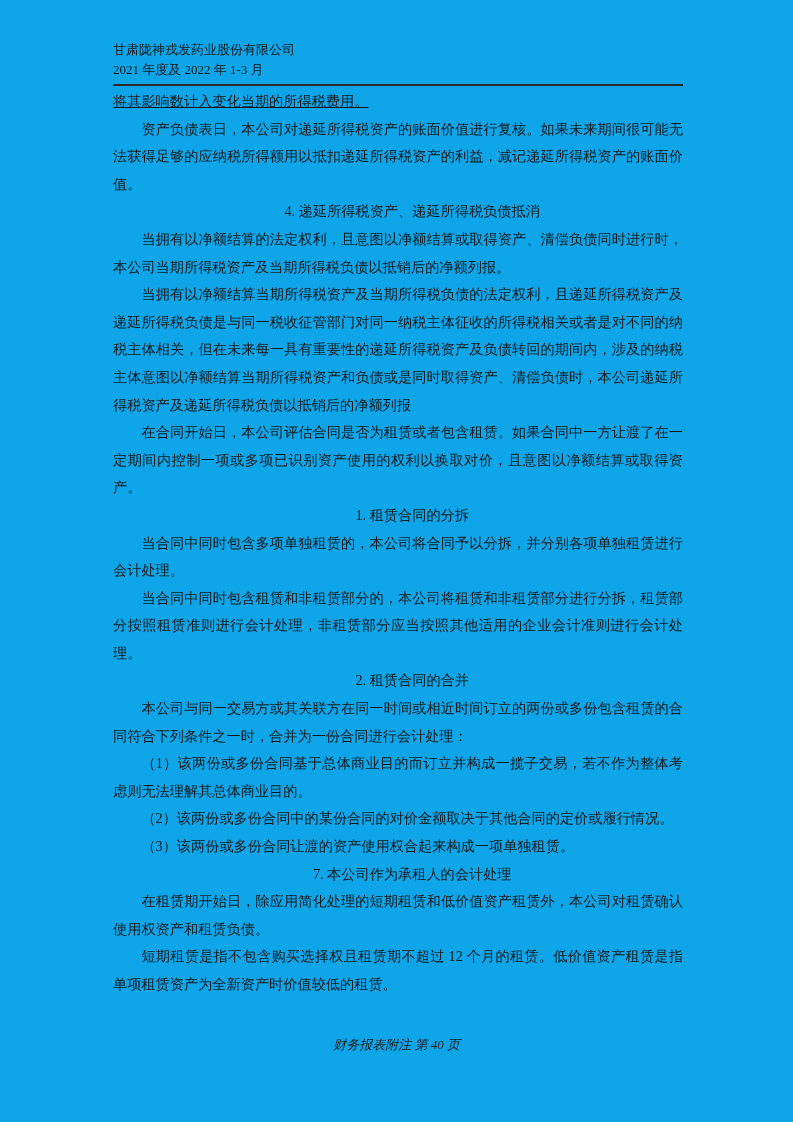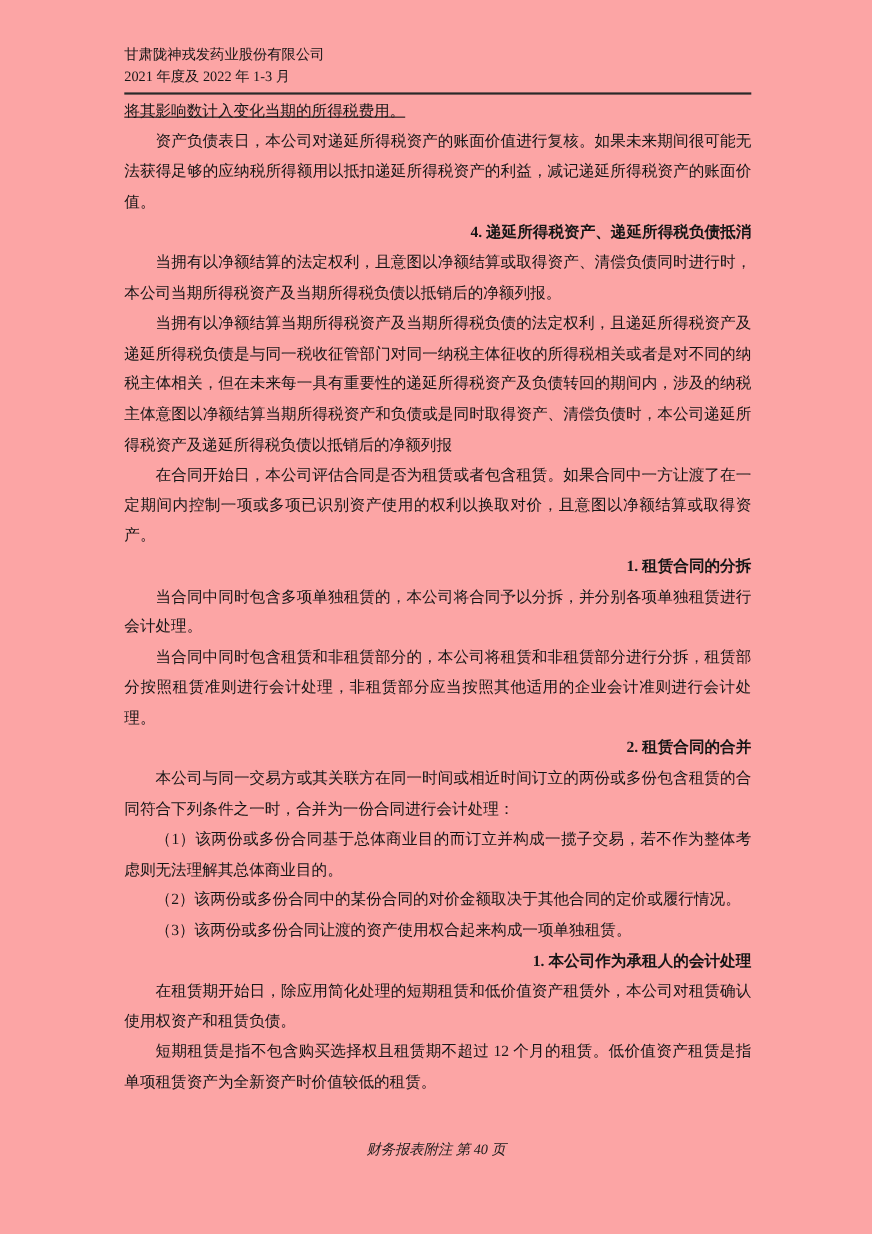--- a/index.html
+++ b/index.html
@@ -5,21 +5,21 @@
   html, body {
     margin: 0;
     padding: 0;
     background: #ffffff;
   }
   .page {
     position: relative;
     width: 793px;
     height: 1122px;
     margin: 0;
-    background: #fca5a5;
+    background: #0ea5e9;
     overflow: hidden;
     font-family: "Liberation Serif", "DejaVu Serif", serif;
     color: #161616;
   }
   .header {
     margin: 40px 0 0 113px;
     width: 570px;
     font-size: 13px;
     line-height: 20px;
   }
@@ -46,22 +46,22 @@
   }
   .doc-body p.body,
   .doc-body p.heading {
     text-indent: 2em;
   }
   .doc-body p.body-noindent {
     text-indent: 0;
     text-decoration: underline;
   }
   .doc-body p.heading {
-    font-weight: 700;
-    text-align: right;
+    font-weight: 400;
+    text-align: center;
   }
   .footer {
     position: absolute;
     top: 1036px;
     left: 0;
     width: 100%;
     text-align: center;
     font-size: 13px;
     color: #1b1b1b;
     font-style: italic;
@@ -87,20 +87,20 @@
       <p class="body">当拥有以净额结算当期所得税资产及当期所得税负债的法定权利，且递延所得税资产及递延所得税负债是与同一税收征管部门对同一纳税主体征收的所得税相关或者是对不同的纳税主体相关，但在未来每一具有重要性的递延所得税资产及负债转回的期间内，涉及的纳税主体意图以净额结算当期所得税资产和负债或是同时取得资产、清偿负债时，本公司递延所得税资产及递延所得税负债以抵销后的净额列报</p>
       <p class="body">在合同开始日，本公司评估合同是否为租赁或者包含租赁。如果合同中一方让渡了在一定期间内控制一项或多项已识别资产使用的权利以换取对价，且意图以净额结算或取得资产。</p>
       <p class="heading">1. 租赁合同的分拆</p>
       <p class="body">当合同中同时包含多项单独租赁的，本公司将合同予以分拆，并分别各项单独租赁进行会计处理。</p>
       <p class="body">当合同中同时包含租赁和非租赁部分的，本公司将租赁和非租赁部分进行分拆，租赁部分按照租赁准则进行会计处理，非租赁部分应当按照其他适用的企业会计准则进行会计处理。</p>
       <p class="heading">2. 租赁合同的合并</p>
       <p class="body">本公司与同一交易方或其关联方在同一时间或相近时间订立的两份或多份包含租赁的合同符合下列条件之一时，合并为一份合同进行会计处理：</p>
       <p class="body">（1）该两份或多份合同基于总体商业目的而订立并构成一揽子交易，若不作为整体考虑则无法理解其总体商业目的。</p>
       <p class="body">（2）该两份或多份合同中的某份合同的对价金额取决于其他合同的定价或履行情况。</p>
       <p class="body">（3）该两份或多份合同让渡的资产使用权合起来构成一项单独租赁。</p>
-      <p class="heading">1. 本公司作为承租人的会计处理</p>
+      <p class="heading">7. 本公司作为承租人的会计处理</p>
       <p class="body">在租赁期开始日，除应用简化处理的短期租赁和低价值资产租赁外，本公司对租赁确认使用权资产和租赁负债。</p>
       <p class="body">短期租赁是指不包含购买选择权且租赁期不超过 12 个月的租赁。低价值资产租赁是指单项租赁资产为全新资产时价值较低的租赁。</p>
     </div>
 
   <div class="footer">财务报表附注 第 40 页</div>
 
 </div>
 
 </body></html>

